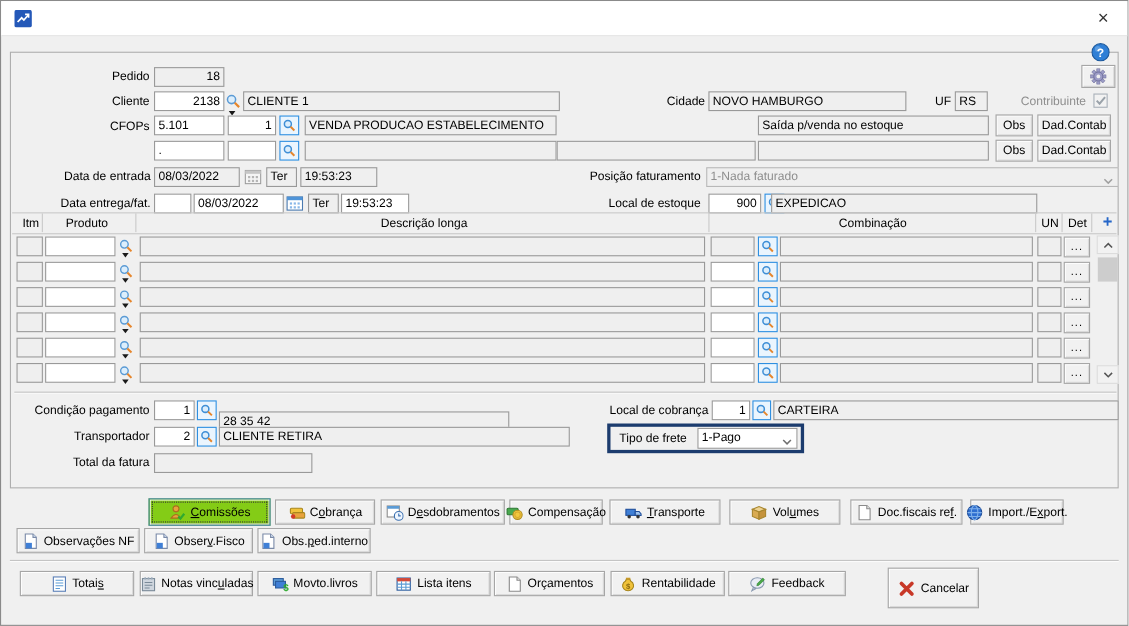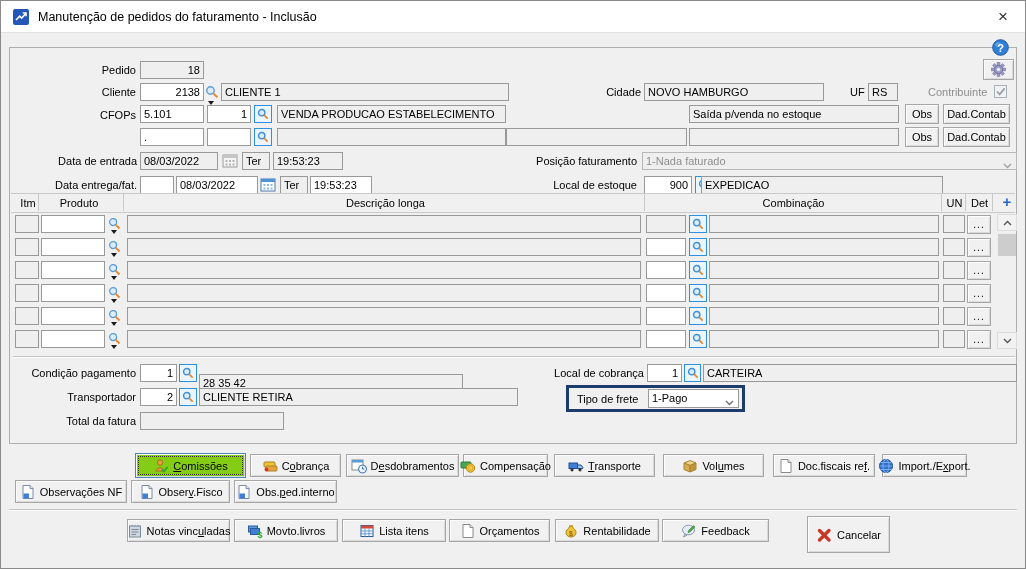--- a/index.html
+++ b/index.html
@@ -49,21 +49,20 @@
 <div id="dialog">
 
   <div class="titlebar">
     <span class="icn" style="position:absolute;left:12px;top:8px">
       <svg width="16" height="16">
           <rect width="16" height="16" rx="2" fill="#2458b8"></rect>
           <path d="M3 11 L6.7 7.2 L8.7 9.2 L12.7 4.6" stroke="#fff" stroke-width="1.6" fill="none"></path>
           <path d="M9.8 4 h3.2 v3.2" fill="none" stroke="#fff" stroke-width="1.5"></path>
         </svg>
     </span>
-    <span class="title">Manutenção de pedidos do faturamento - Inclusão</span>
     <div class="closebtn">×</div>
   </div>
 
   <div class="frame"></div>
 
   <span style="position:absolute;left:991px;top:38px">
     <svg width="17" height="17">
         <circle cx="8.5" cy="8.5" r="7.8" fill="#2f7fd6" stroke="#1d5a9e"></circle>
         <circle cx="6" cy="5.5" r="2.6" fill="#6fa9e6" opacity="0.7"></circle>
         <text x="8.5" y="12.6" text-anchor="middle" font-size="11" font-weight="bold" fill="#fff">?</text>
@@ -379,21 +378,21 @@
   <div class="lbl rl" style="left:543px;top:366px;width:100px">Local de cobrança</div>
   <div class="fld num" style="left:646px;top:363px;width:35px">1</div>
   <div class="lk" style="left:683px;top:363px;width:17px">
     <svg width="12" height="12" viewBox="0 0 14 14">
         <circle cx="5.5" cy="5.5" r="3.7" fill="#dceefc" stroke="#3f8fd6" stroke-width="1.6"></circle>
         <line x1="8.4" y1="8.4" x2="12.4" y2="12.4" stroke="#e6862c" stroke-width="2"></line>
       </svg>
   </div>
   <div class="fld ro" style="left:702px;top:363px;width:314px">CARTEIRA</div>
 
-  <div class="ring" style="left:565px;top:384px;width:179px;height:27px">
+  <div class="ring" style="left:551px;top:384px;width:179px;height:27px">
     <span class="lbl" style="left:8px;top:5px">Tipo de frete</span>
     <div class="fld" style="left:79px;top:1px;width:91px;height:19px">
       <span>1-Pago</span>
       <span class="chev"><svg width="9" height="6" viewBox="0 0 9 6">
             <path d="M1 1l3.5 3.5L8 1" fill="none" stroke="#707070" stroke-width="1.4"></path>
           </svg></span>
     </div>
   </div>
 
   <div class="btn focus" style="left:134px;top:452px;width:111px;height:25px">
@@ -504,20 +503,32 @@
           <path d="M3 1.5h7l3 3v10H3z" fill="#fff" stroke="#7a8aa8"></path>
           <path d="M10 1.5v3h3" fill="#dce8f8" stroke="#7a8aa8"></path>
           <rect x="3.5" y="9.5" width="5.5" height="5" fill="#3f7fd6"></rect>
         </svg>
       </span>
     <span><span>Obs.</span><span class="u">p</span><span>ed.interno</span></span>
   </div>
 
   <div class="sep" style="left:8px;top:508px;width:1008px"></div>
 
+  <div class="btn" style="left:17px;top:518px;width:104px">
+    <span class="icn">
+        <svg width="16" height="16">
+          <rect x="2.5" y="1.5" width="11" height="13" fill="#fff" stroke="#5b80b8"></rect>
+          <line x1="4.5" y1="4.5" x2="11.5" y2="4.5" stroke="#5b9bd5"></line>
+          <line x1="4.5" y1="7" x2="11.5" y2="7" stroke="#5b9bd5"></line>
+          <line x1="4.5" y1="9.5" x2="11.5" y2="9.5" stroke="#5b9bd5"></line>
+          <line x1="4.5" y1="12" x2="8.5" y2="12" stroke="#5b9bd5"></line>
+        </svg>
+      </span>
+    <span><span>Totai</span><span class="u">s</span><span></span></span>
+  </div>
   <div class="btn" style="left:126px;top:518px;width:103px">
     <span class="icn">
         <svg width="16" height="16">
           <rect x="2.5" y="3" width="11" height="11" fill="#cfd6de" stroke="#7a8a98"></rect>
           <line x1="4.5" y1="6.5" x2="11.5" y2="6.5" stroke="#7a8a98"></line>
           <line x1="4.5" y1="9" x2="11.5" y2="9" stroke="#7a8a98"></line>
           <line x1="4.5" y1="11.5" x2="9" y2="11.5" stroke="#7a8a98"></line>
           <circle cx="5" cy="2.8" r="1" fill="#98a8b8"></circle>
           <circle cx="8" cy="2.8" r="1" fill="#98a8b8"></circle>
           <circle cx="11" cy="2.8" r="1" fill="#98a8b8"></circle>

